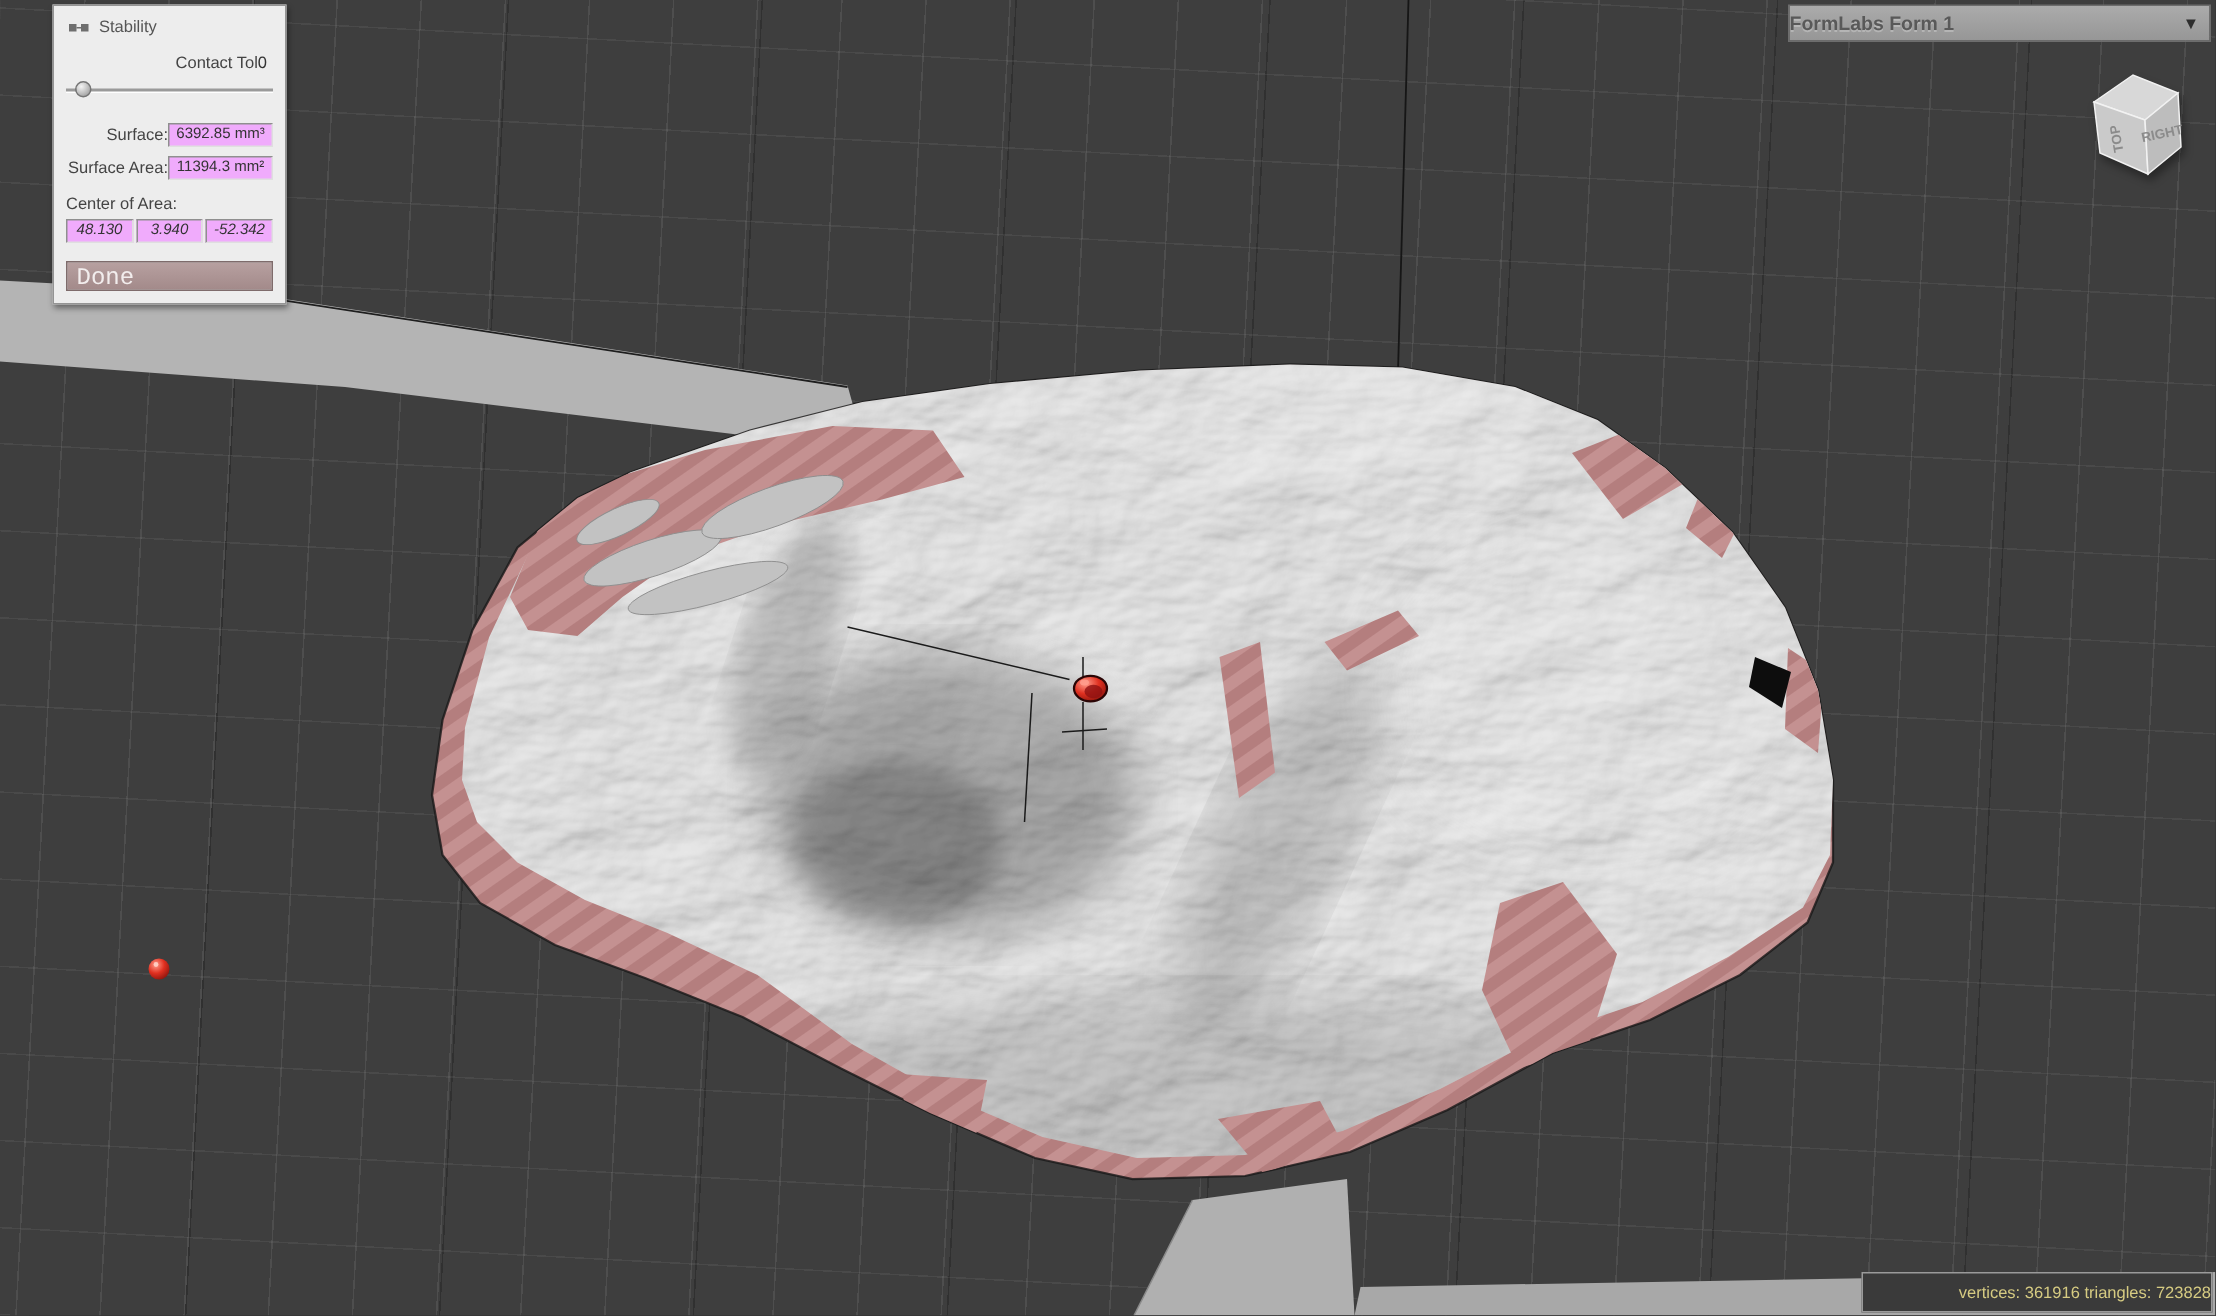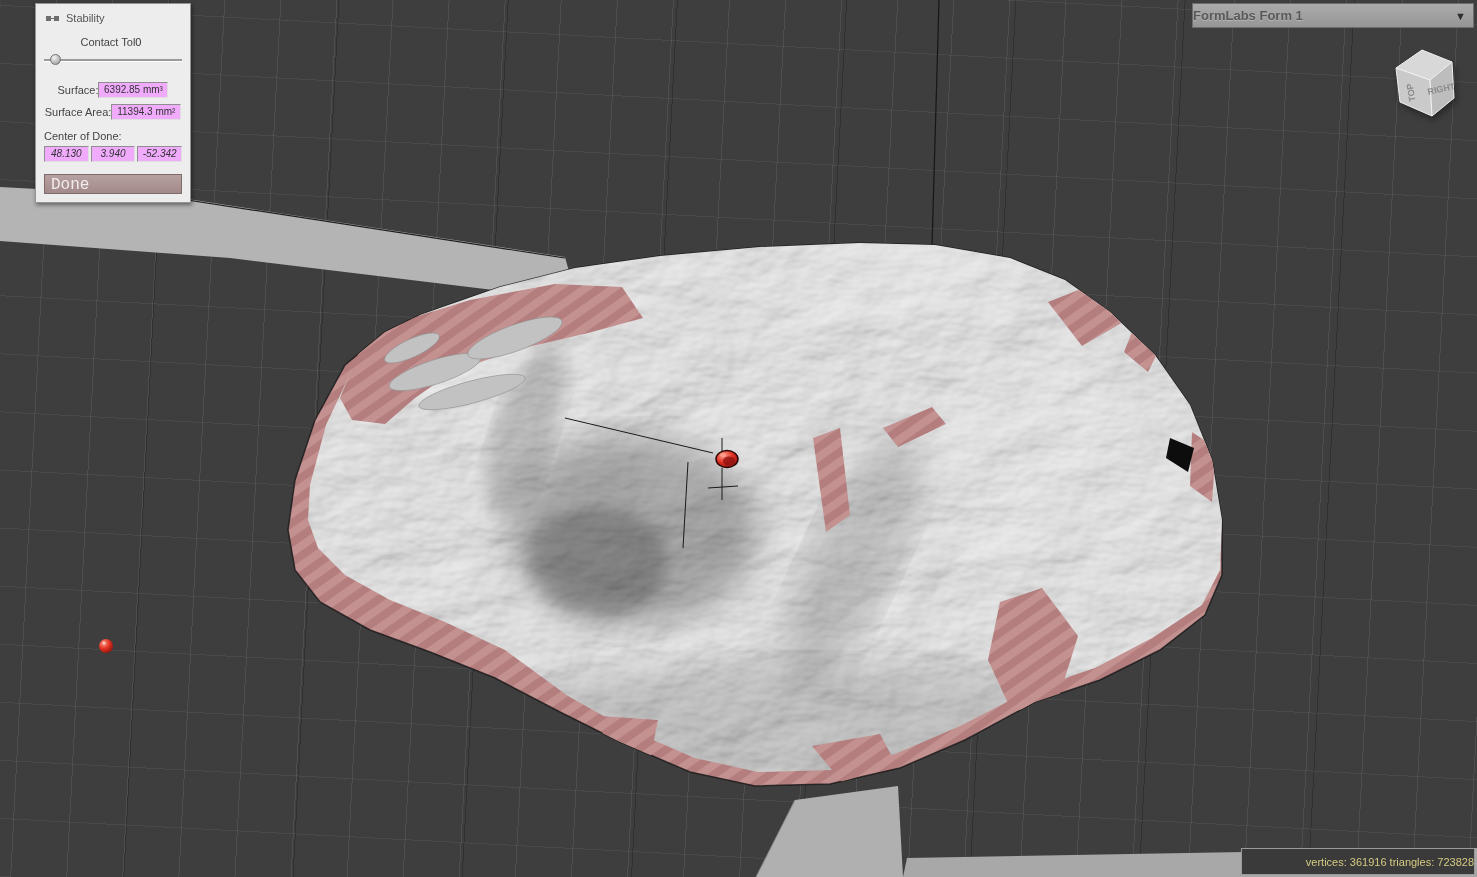--- a/index.html
+++ b/index.html
@@ -21,21 +21,21 @@
 
   
   .panel{
     position:absolute;left:3px;top:3px;width:156px;
     background:#ededed;border:1px solid #949494;
     box-shadow:1px 2px 4px rgba(0,0,0,.45);
     padding:8px;box-sizing:border-box;
     font-size:11px;color:#444;margin-left:32px;
   }
   .panel-header{display:flex;align-items:center;gap:6px;margin:0 0 12px 2px;color:#555;}
-  .row{display:flex;justify-content:center;align-items:center;margin-bottom:6px;}
+  .row{display:flex;justify-content:flex-end;align-items:center;margin-bottom:6px;}
   .row .val{margin-right:4px;color:#333;}
   .slider{position:relative;height:12px;margin:6px 0 16px;}
   .slider .track{position:absolute;left:0;right:0;top:5px;height:2px;background:#9a9a9a;border-bottom:1px solid #fff;}
   .slider .handle{
     position:absolute;left:6px;top:0;width:11px;height:11px;border-radius:50%;
     background:radial-gradient(circle at 35% 30%, #f4f4f4, #b8b8b8 60%, #8d8d8d);
     border:1px solid #757575;box-sizing:border-box;
   }
   .field{
     background:#f0abfc;
@@ -204,21 +204,21 @@
   <div class="row">
     <span class="lbl">Surface:</span>
     <div class="field">6392.85 mm³</div>
   </div>
 
   <div class="row">
     <span class="lbl">Surface Area:</span>
     <div class="field">11394.3 mm²</div>
   </div>
 
-  <div class="section-label">Center of Done:</div>
+  <div class="section-label">Center of Area:</div>
 
   <div class="com-row">
     <div class="field">48.130</div>
     <div class="field">3.940</div>
     <div class="field">-52.342</div>
   </div>
 
   <button class="done">Done</button>
 </div>
 

